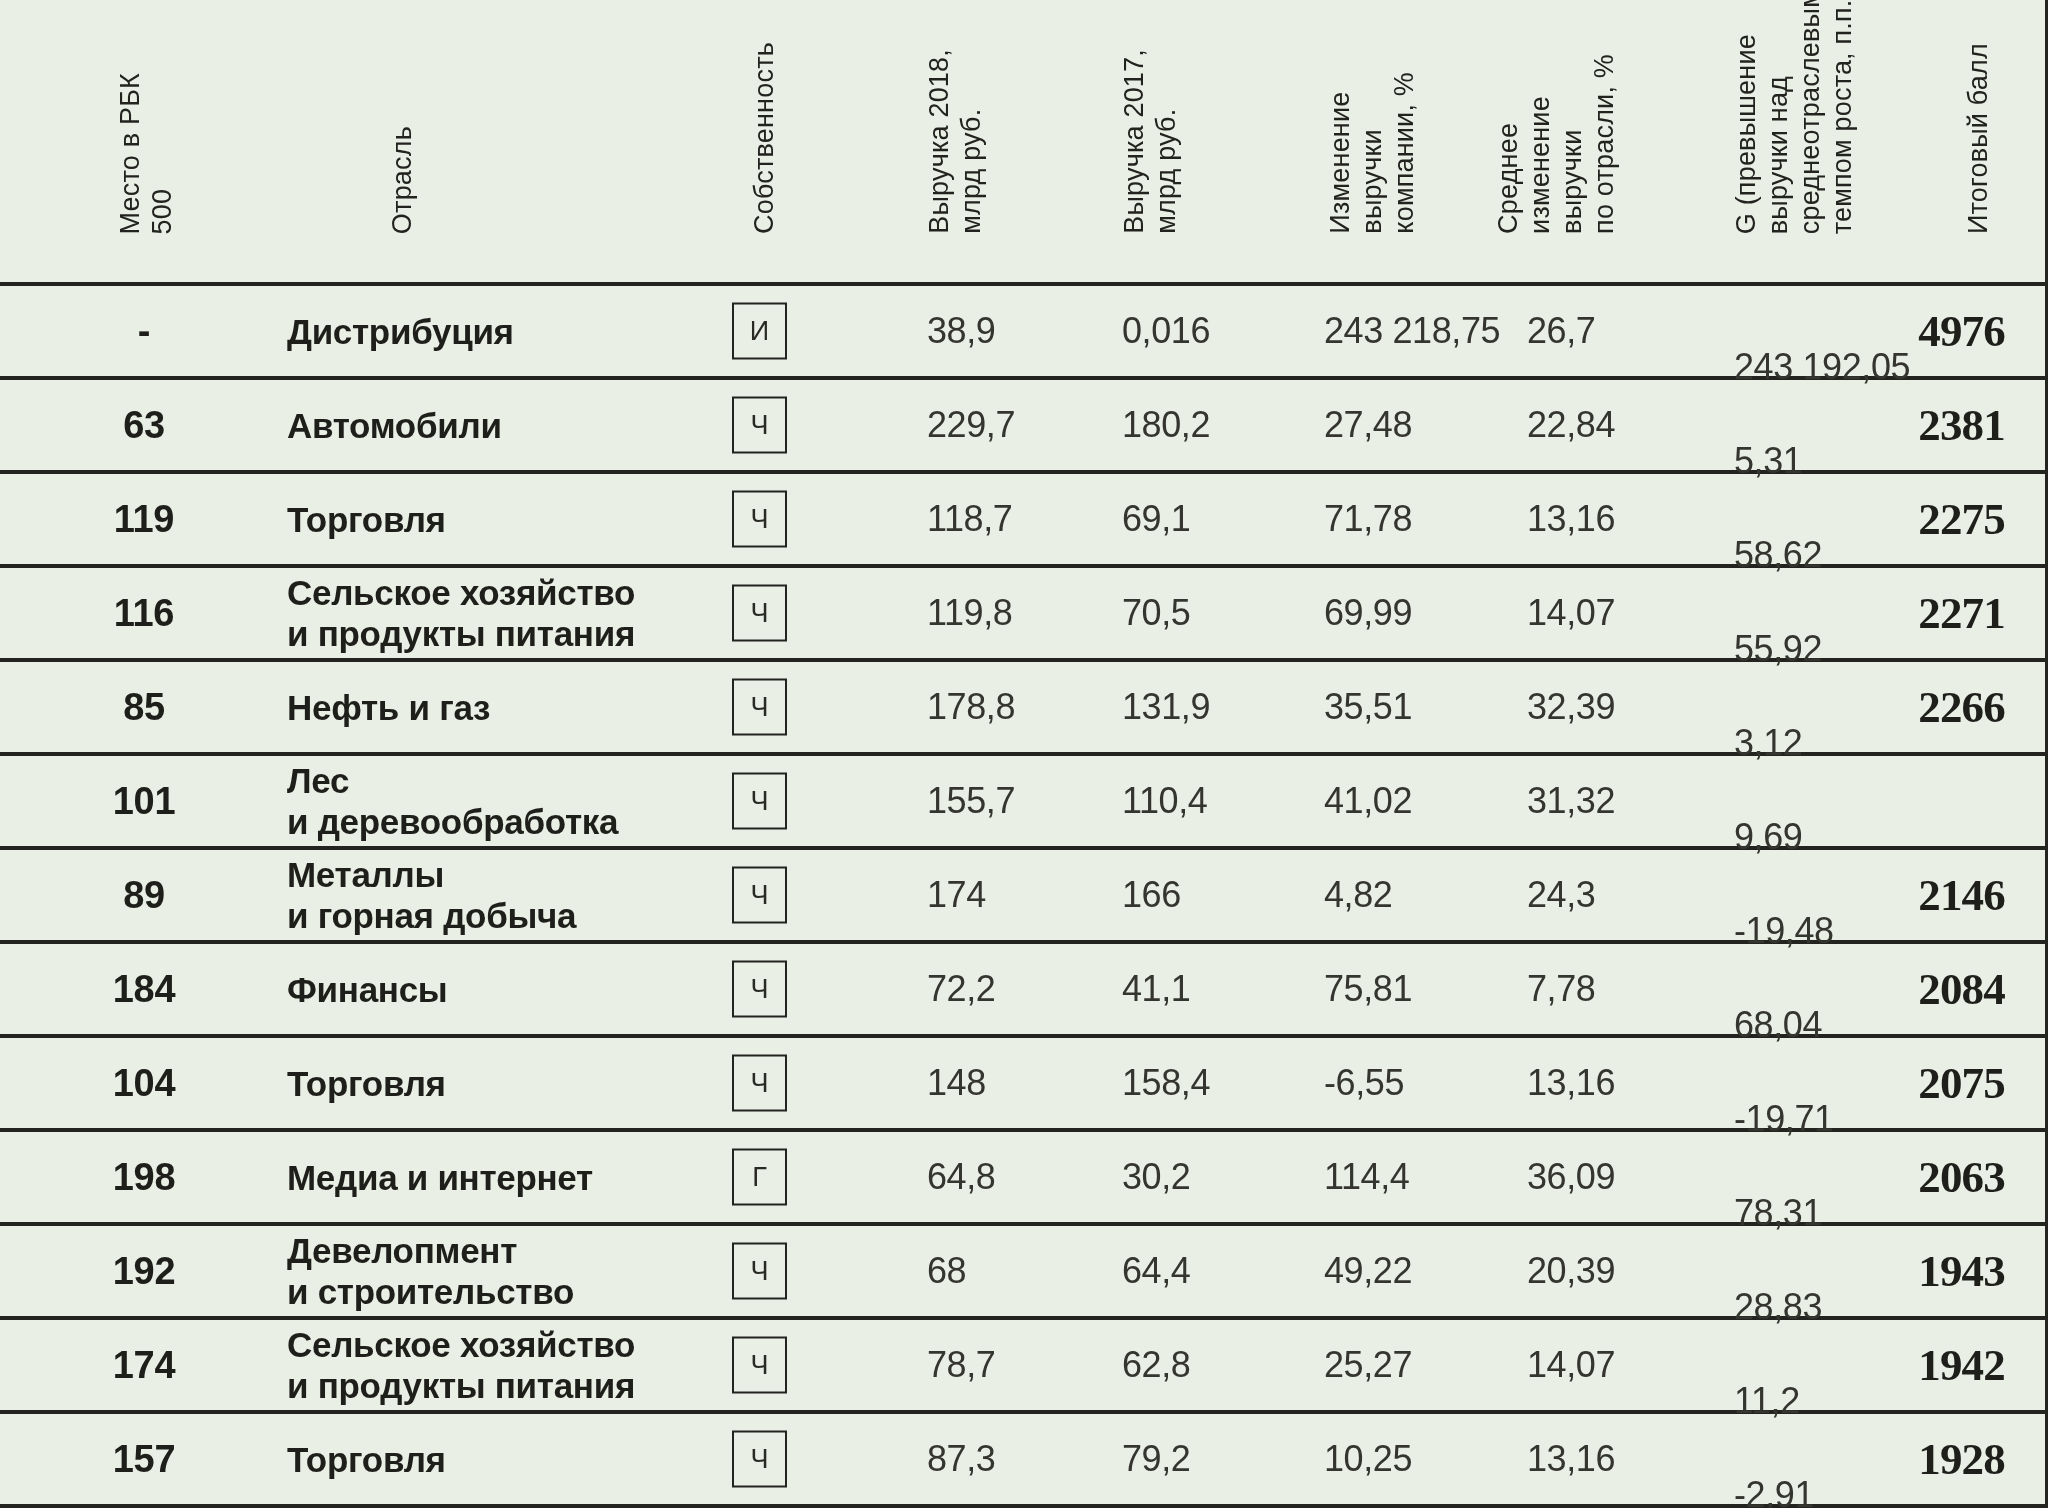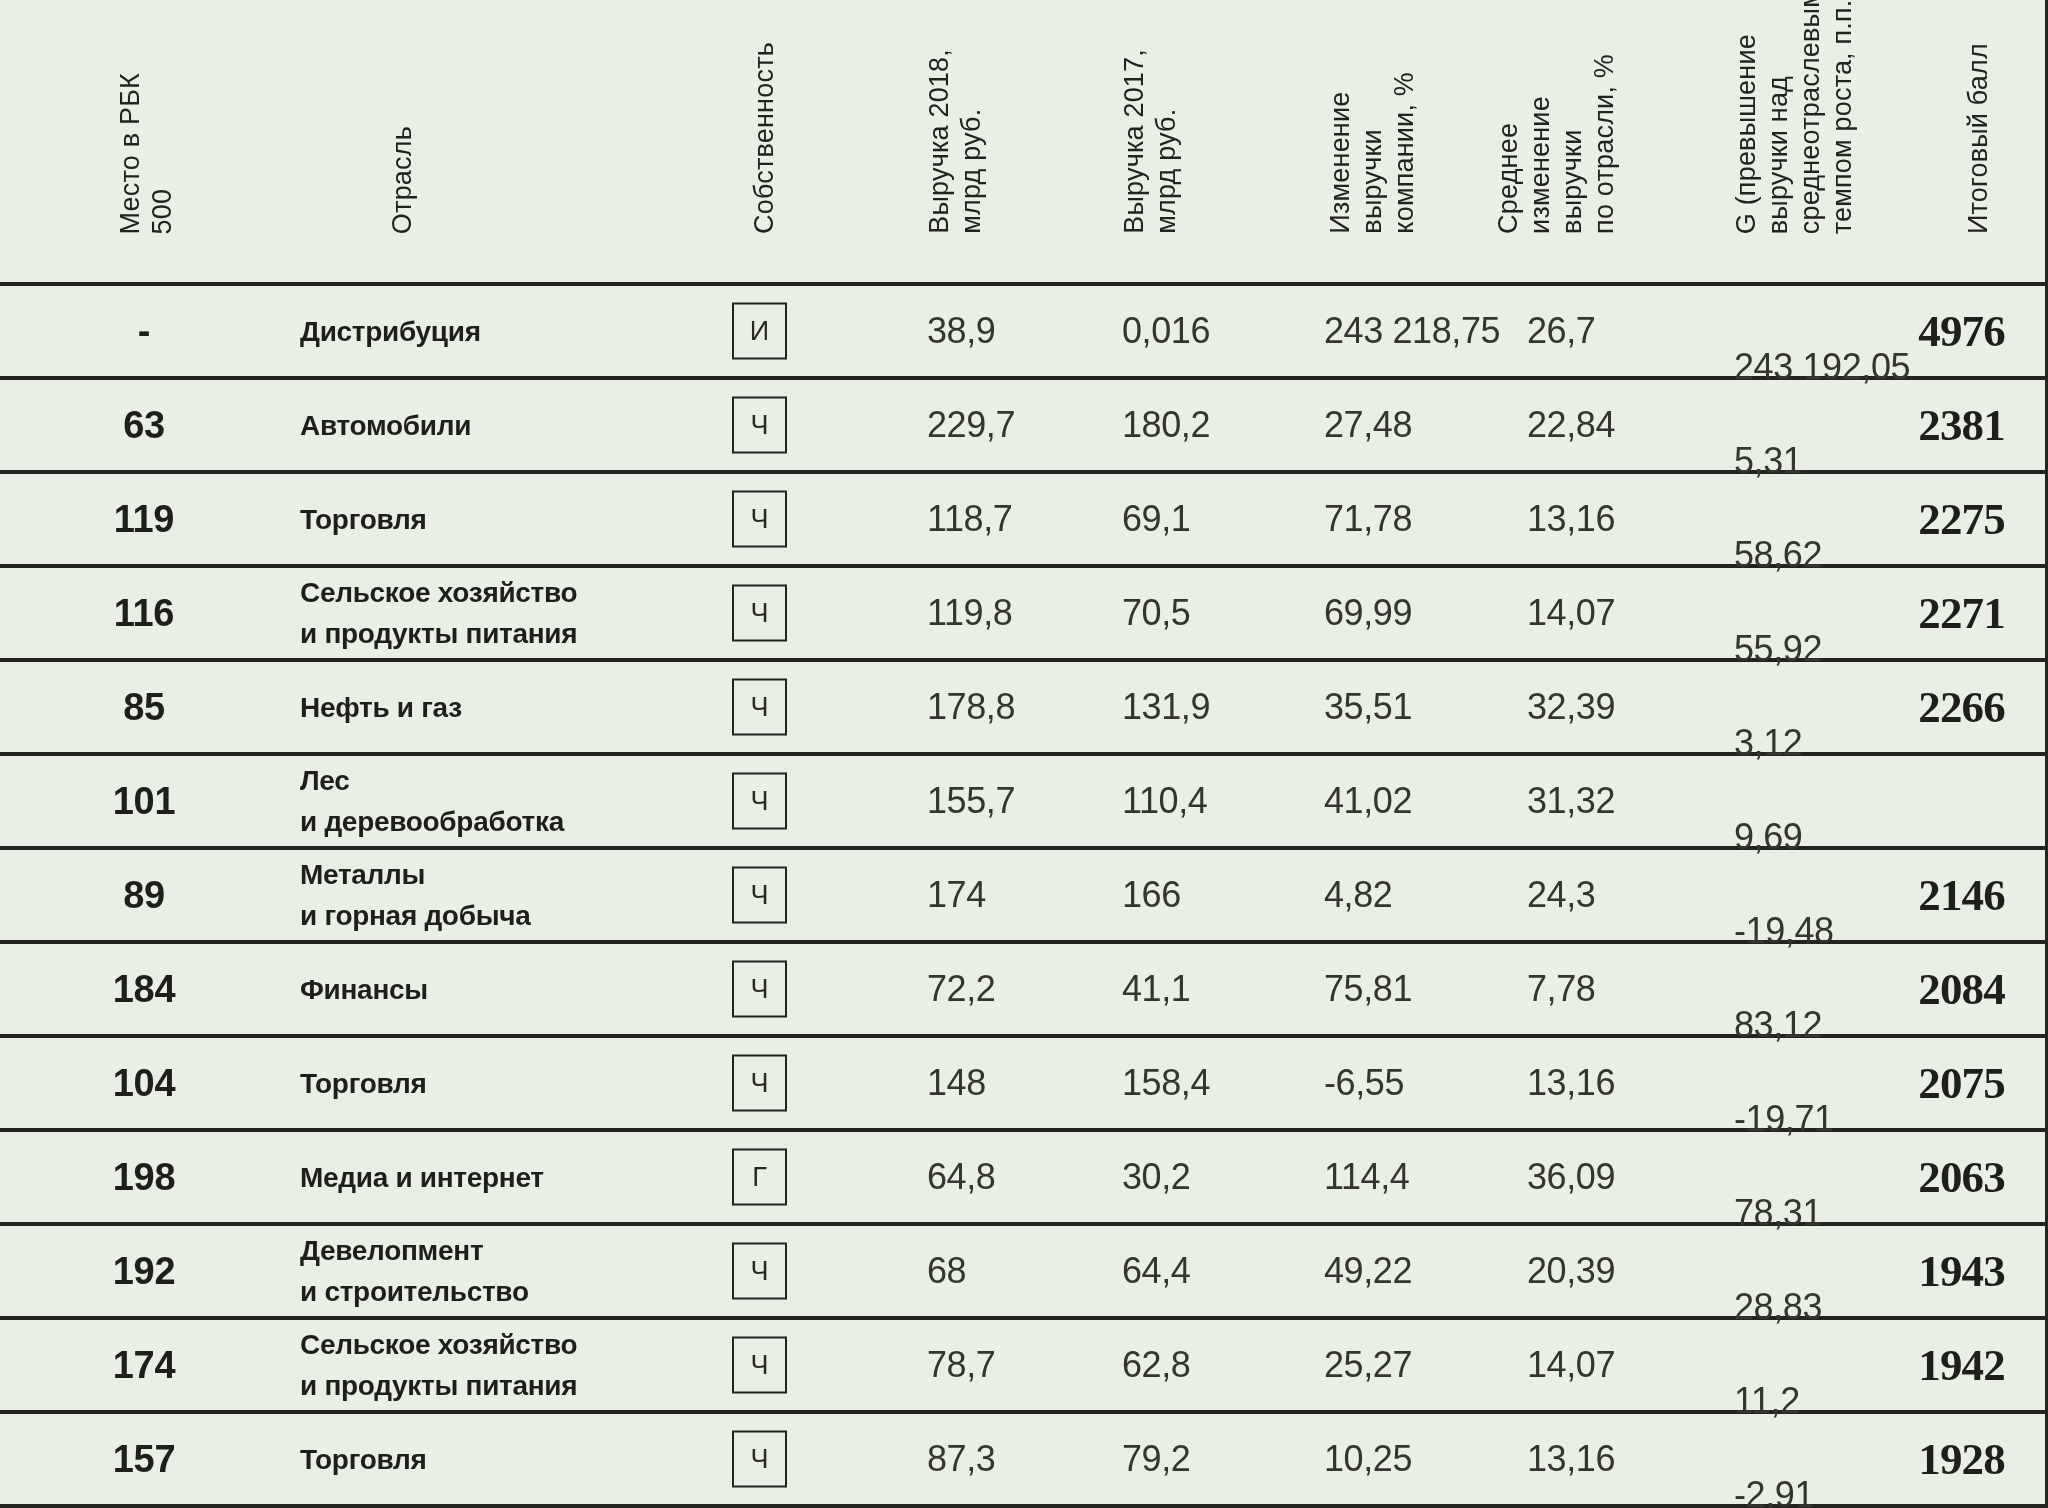--- a/index.html
+++ b/index.html
@@ -53,21 +53,21 @@
     top: 50%;
     transform: translateY(-50%);
     white-space: pre-line;
   }
   .bold {
     font-weight: 700;
     color: #1e1e1a;
     letter-spacing: -0.3px;
   }
   .c-rank    { left: 0;      width: 288px; text-align: center; font-size: 38px; }
-  .c-industry{ left: 300px;  width: 430px; font-size: 28px; line-height: 41px; }
+  .c-industry{ left: 287px;  width: 430px; font-size: 35px; line-height: 41px; }
   .c-own     { left: 732px; }
   .num {
     font-size: 36px;
     font-weight: 400;
     color: #35352f;
     letter-spacing: -0.4px;
   }
   .c-rev2018 { left: 927px; }
   .c-rev2017 { left: 1122px; }
   .c-change  { left: 1324px; }
@@ -221,21 +221,21 @@
       <div class="row">
     <div class="cell c-rank bold">184</div>
     <div class="cell c-industry bold">Финансы</div>
     <div class="cell c-own">
       <span class="ownbox">Ч</span>
     </div>
     <div class="cell c-rev2018 num">72,2</div>
     <div class="cell c-rev2017 num">41,1</div>
     <div class="cell c-change num">75,81</div>
     <div class="cell c-avg num">7,78</div>
-    <div class="cell c-g num">83,12</div>
+    <div class="cell c-g num">68,04</div>
     <div class="cell c-score bold">2084</div>
   </div>
       <div class="row">
     <div class="cell c-rank bold">104</div>
     <div class="cell c-industry bold">Торговля</div>
     <div class="cell c-own">
       <span class="ownbox">Ч</span>
     </div>
     <div class="cell c-rev2018 num">148</div>
     <div class="cell c-rev2017 num">158,4</div>

